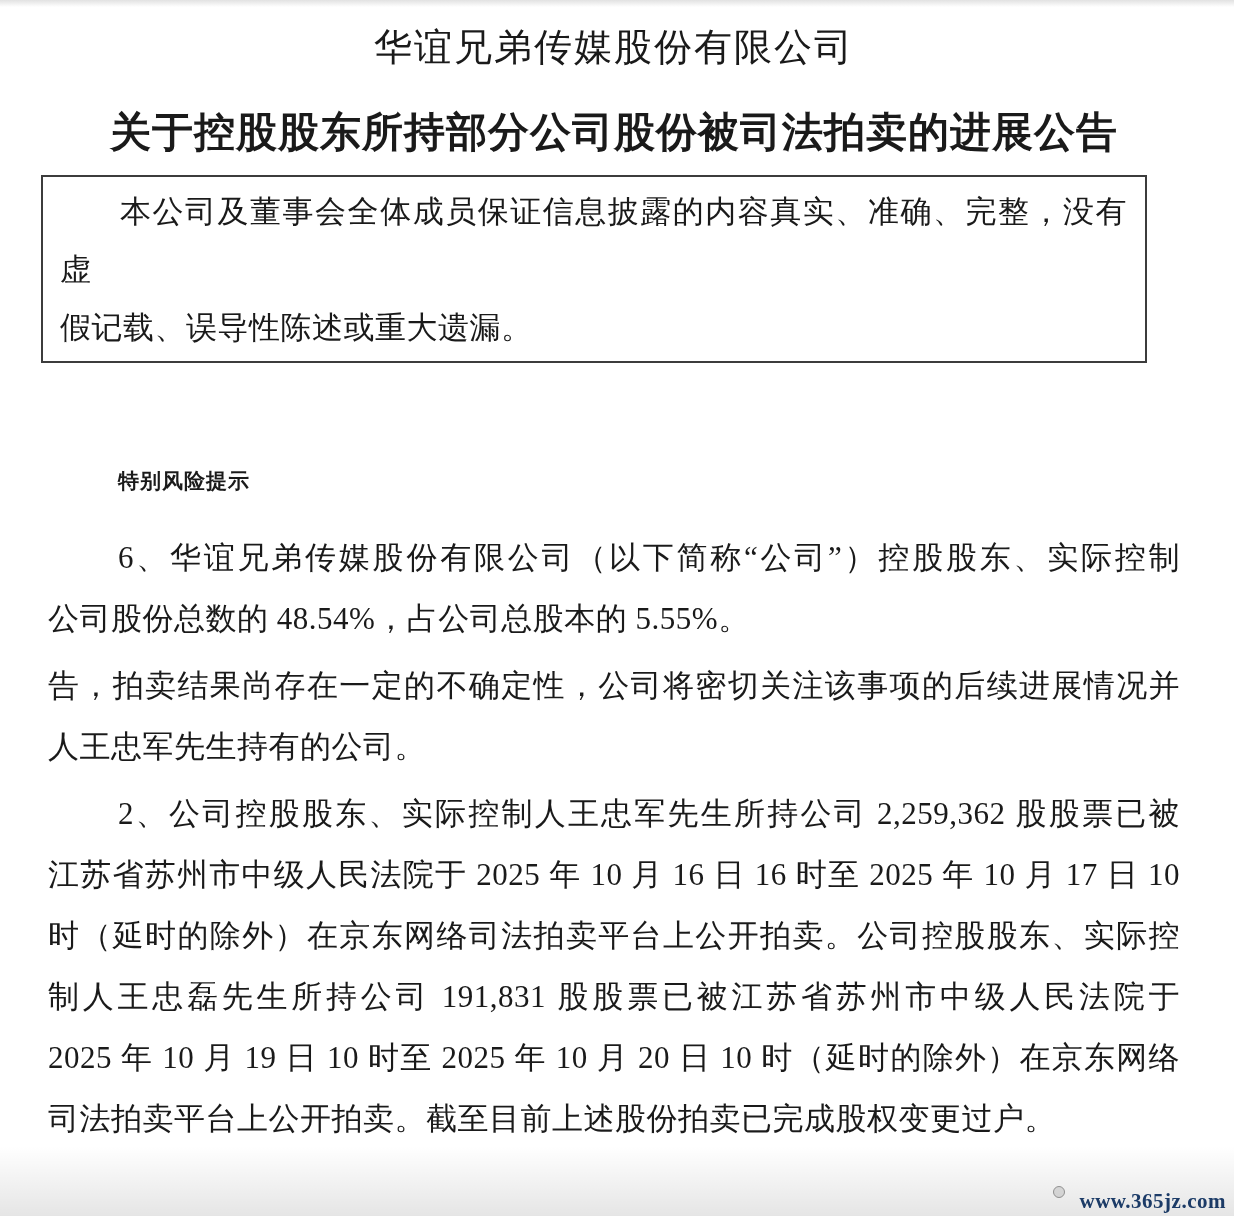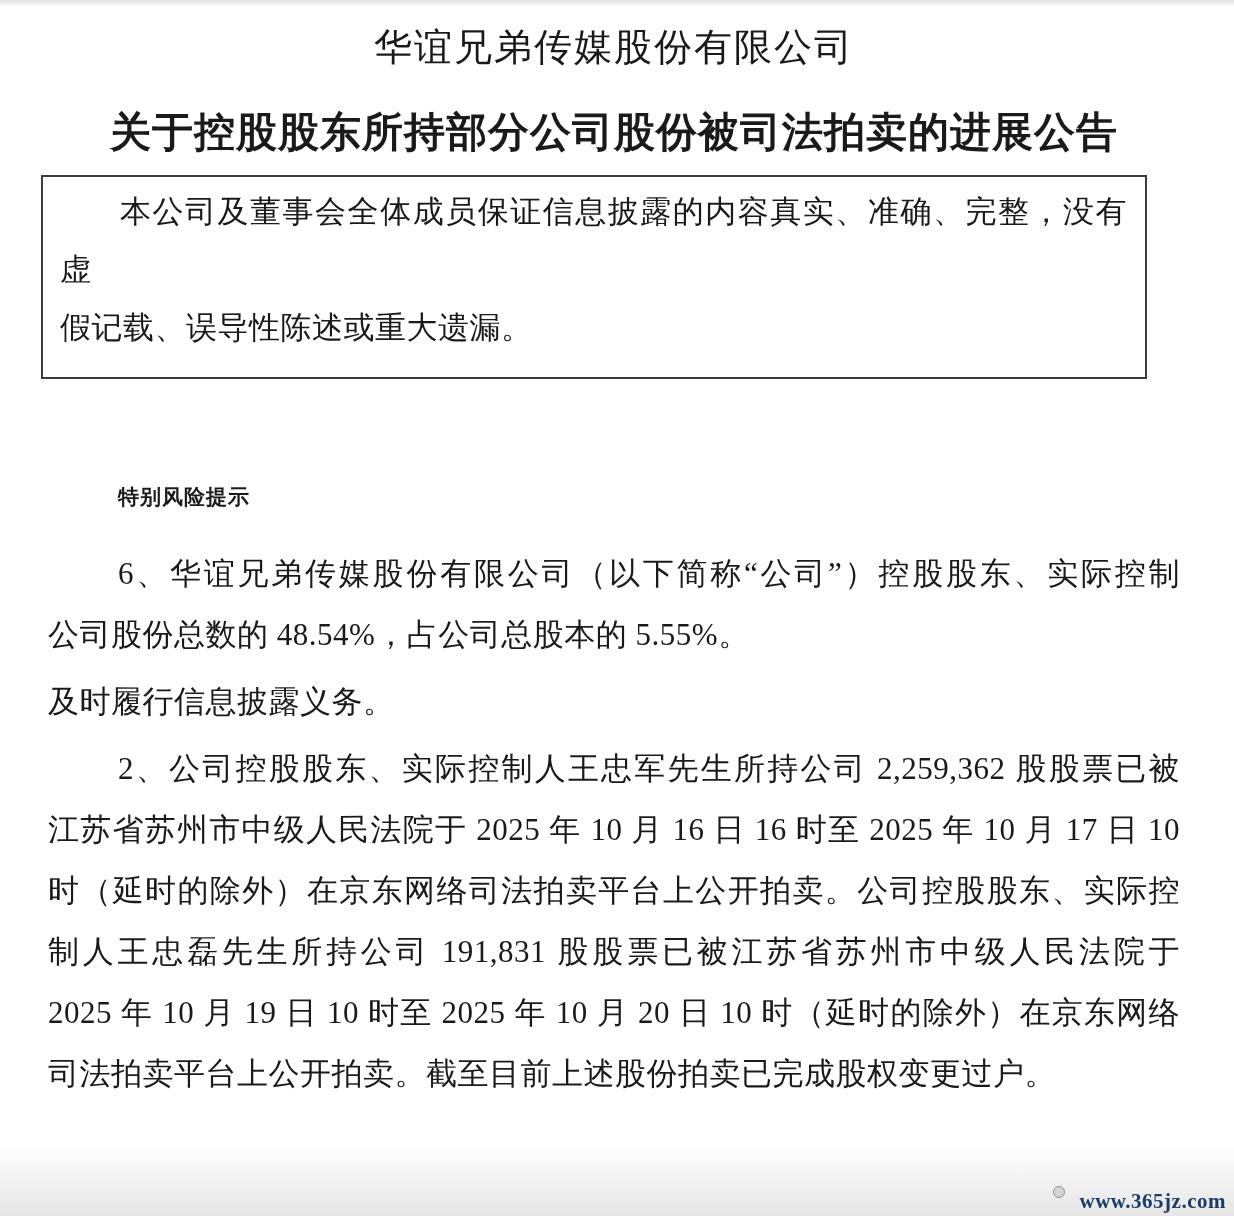--- a/index.html
+++ b/index.html
@@ -34,21 +34,21 @@
     margin: 38px 0 0 0;
     text-align: center;
     font-size: 41px;
     font-weight: bold;
     letter-spacing: 1px;
     line-height: 49px;
   }
   .disclaimer-box {
     margin: 18px 33px 0 -7px;
     border: 2px solid #3c3c3c;
-    padding: 6px 18px 20px 17px;
+    padding: 6px 18px 4px 17px;
   }
   .disclaimer-box .line {
     font-size: 31px;
     line-height: 58px;
     letter-spacing: 0.5px;
   }
   .risk-heading {
     margin: 98px 0 0 0;
     padding-left: 70px;
     font-size: 21px;
@@ -104,21 +104,22 @@
     </div>
 
     <div class="risk-heading">特别风险提示</div>
 
     <div class="para first">
       <div class="line j indent">6、华谊兄弟传媒股份有限公司（以下简称“公司”）控股股东、实际控制</div>
       <div class="line">公司股份总数的 48.54%，占公司总股本的 5.55%。</div>
     </div>
 
     <div class="para">
-      <div class="line">及时履行信息披露义务。</div>
+      <div class="line j">告，拍卖结果尚存在一定的不确定性，公司将密切关注该事项的后续进展情况并</div>
+      <div class="line">人王忠军先生持有的公司。</div>
     </div>
 
     <div class="para">
       <div class="line j indent">2、公司控股股东、实际控制人王忠军先生所持公司 2,259,362 股股票已被</div>
       <div class="line j">江苏省苏州市中级人民法院于 2025 年 10 月 16 日 16 时至 2025 年 10 月 17 日 10</div>
       <div class="line j">时（延时的除外）在京东网络司法拍卖平台上公开拍卖。公司控股股东、实际控</div>
       <div class="line j">制人王忠磊先生所持公司 191,831 股股票已被江苏省苏州市中级人民法院于</div>
       <div class="line j">2025 年 10 月 19 日 10 时至 2025 年 10 月 20 日 10 时（延时的除外）在京东网络</div>
       <div class="line">司法拍卖平台上公开拍卖。截至目前上述股份拍卖已完成股权变更过户。</div>
     </div>

